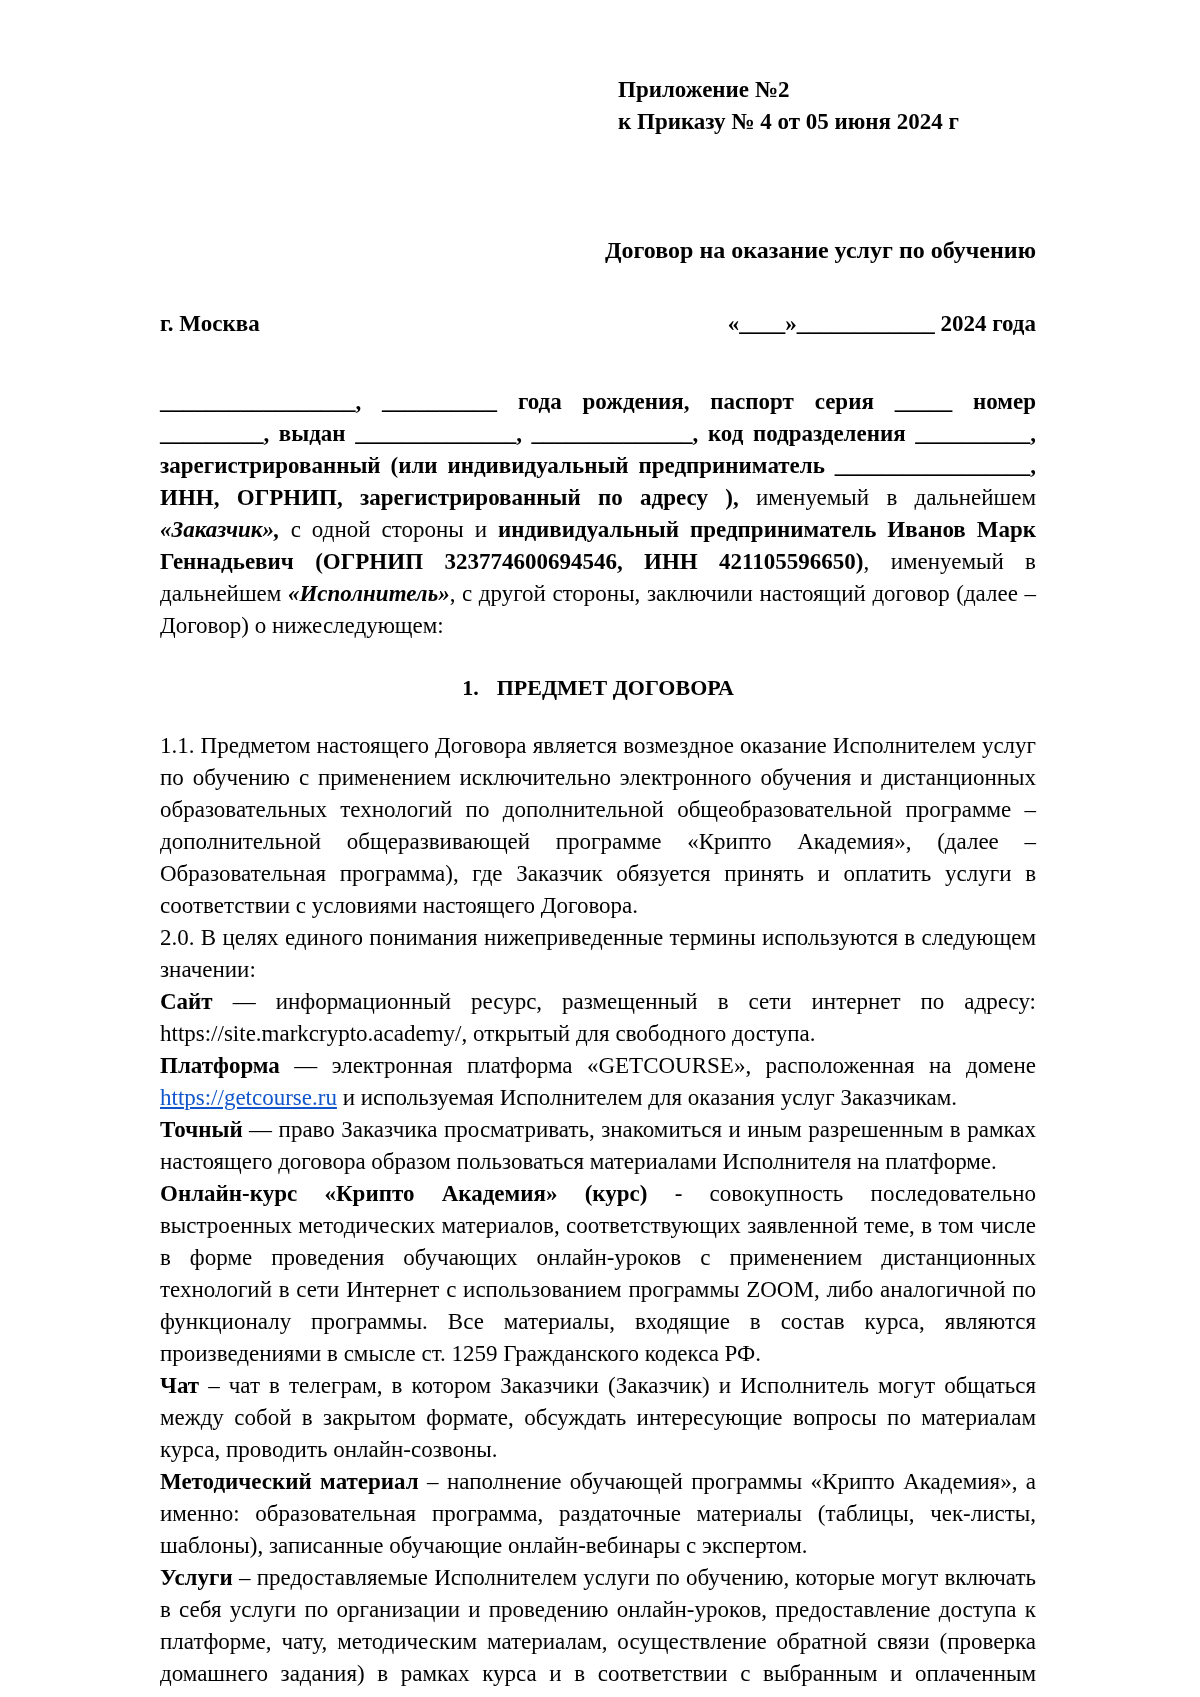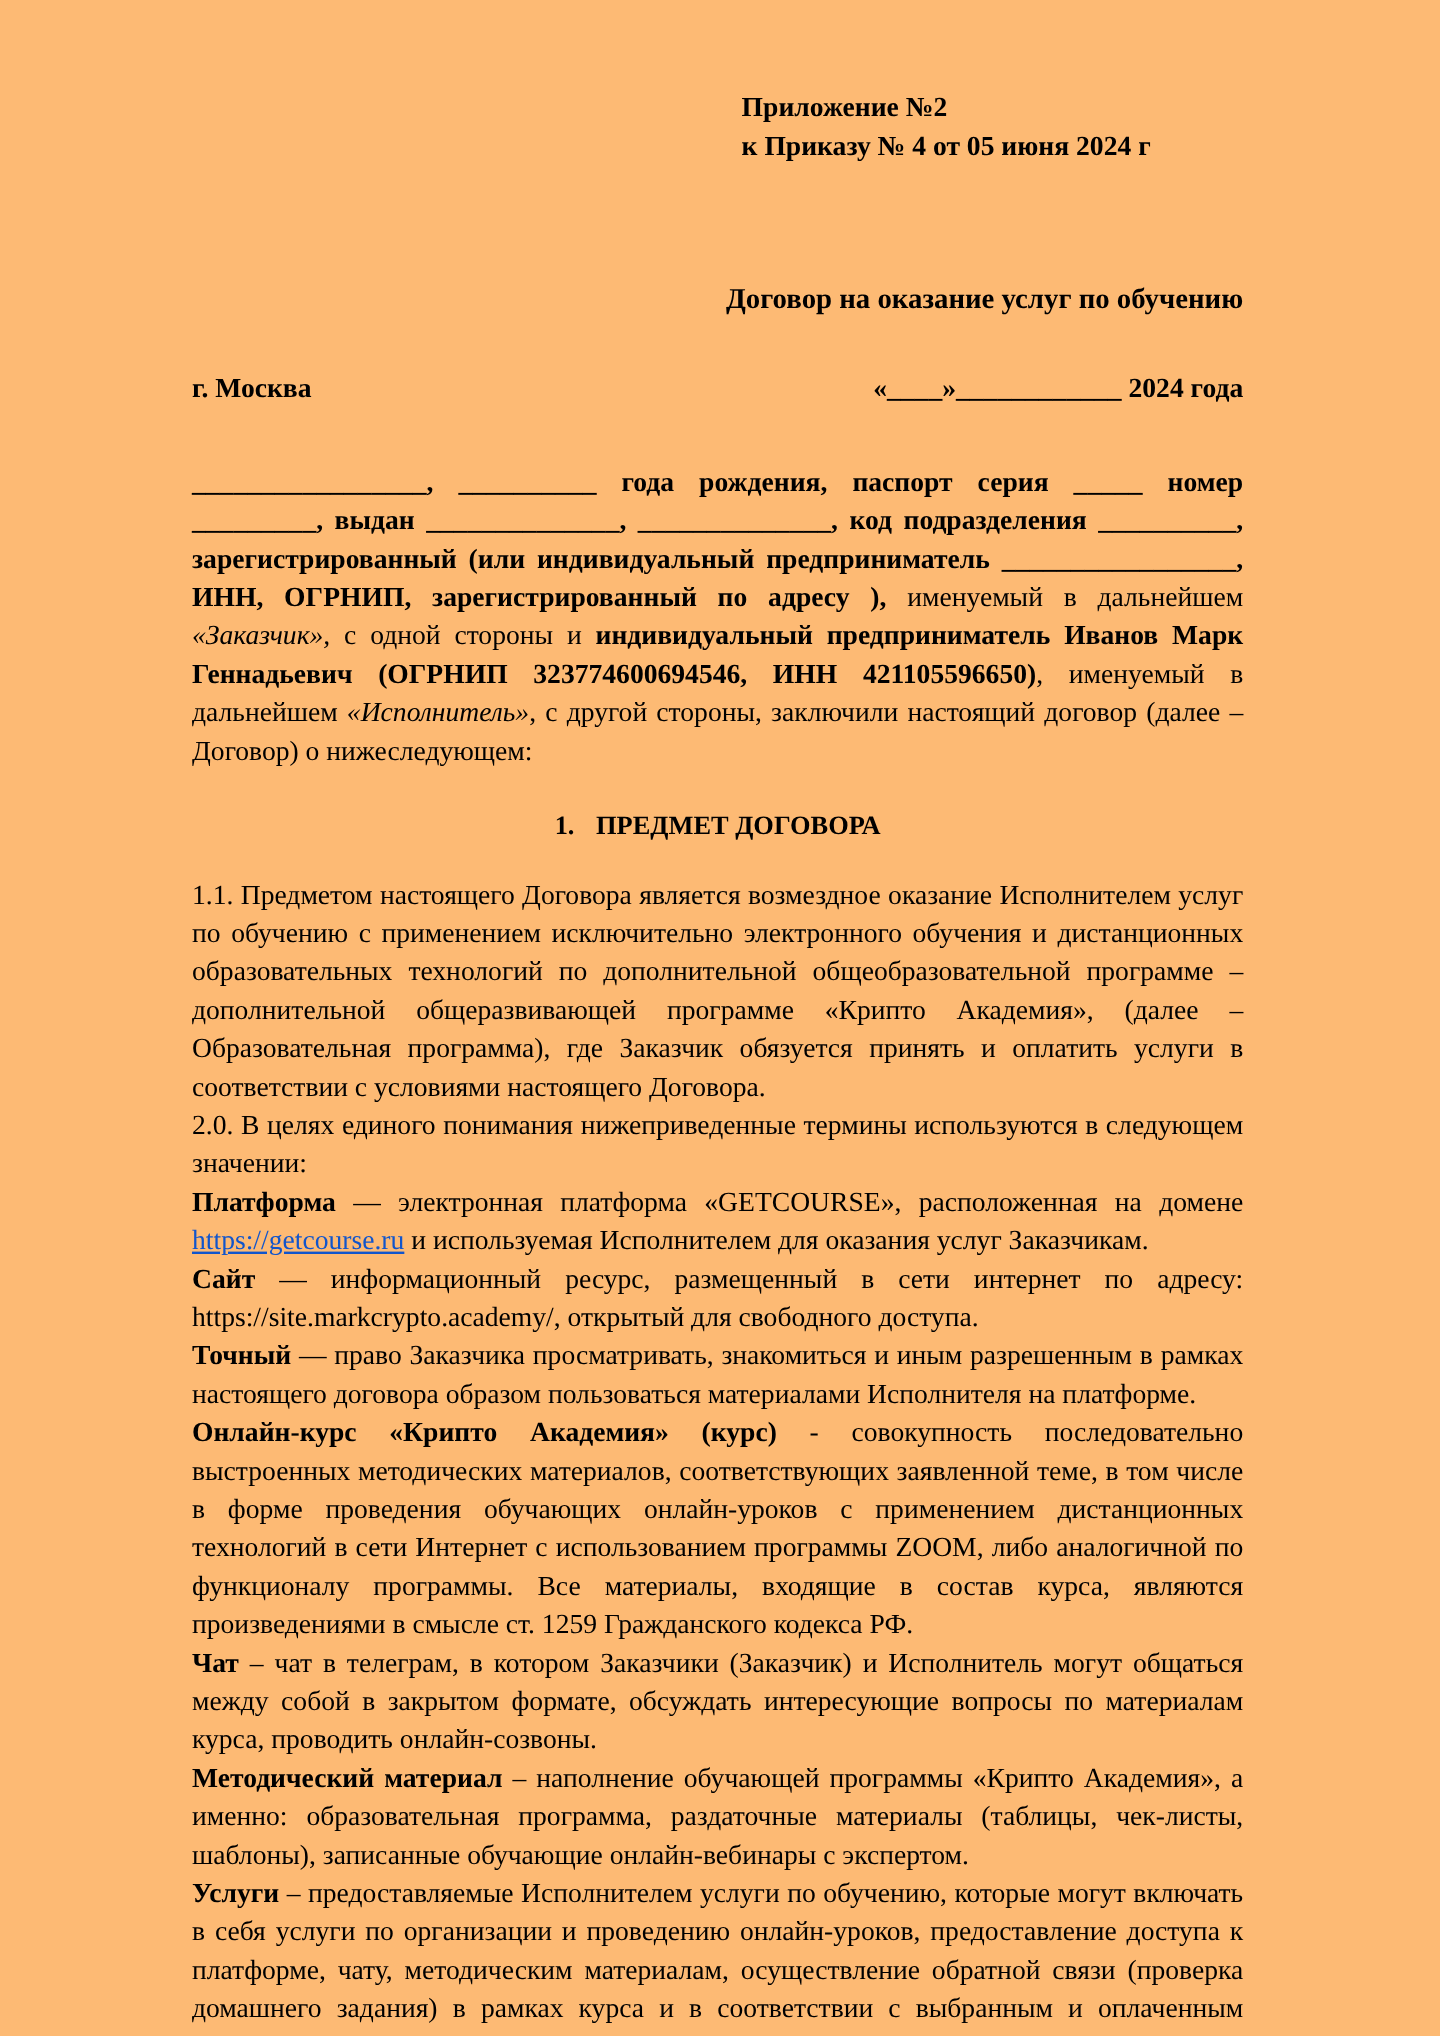--- a/index.html
+++ b/index.html
@@ -1,31 +1,31 @@
 <!DOCTYPE html>
 <html><head>
 <meta charset="utf-8">
 <style>
   html, body { margin: 0; padding: 0; background: #e8e8e8; }
   .page {
     position: relative;
     width: 1200px;
     height: 1697px;
     margin: 0 auto;
-    background: #fdba74;
+    background: #ffffff;
     color: #000000;
     font-family: "Liberation Serif", "DejaVu Serif", serif;
     font-size: 23px;
     line-height: 32px;
     box-sizing: border-box;
     padding: 74px 164px 0 160px;
     overflow: hidden;
   }
   .b  { font-weight: bold; }
-  .bi { font-weight: normal; font-style: italic; }
+  .bi { font-weight: bold; font-style: italic; }
   .appendix { font-weight: bold; margin-left: 458px; }
   .doc-title {
     margin: 96px 0 0 0;
     text-align: right;
     font-weight: bold;
     font-size: 24px;
     line-height: 32px;
   }
   .place-date {
     display: flex;
@@ -67,23 +67,23 @@
   </div>
 
   <p class="para intro"><span class="b">_________________, __________ года рождения, паспорт серия _____ номер _________, выдан ______________, ______________, код подразделения __________, зарегистрированный (или индивидуальный предприниматель _________________, ИНН, ОГРНИП, зарегистрированный по адресу ), </span><span>именуемый в дальнейшем </span><span class="bi">«Заказчик», </span><span>с одной стороны и </span><span class="b">индивидуальный предприниматель Иванов Марк Геннадьевич (ОГРНИП 323774600694546, ИНН 421105596650)</span><span>, именуемый в дальнейшем </span><span class="bi">«Исполнитель»</span><span>, с другой стороны, заключили настоящий договор (далее – Договор) о нижеследующем:</span></p>
 
   <div class="section-heading"><span class="num">1.</span><span>ПРЕДМЕТ ДОГОВОРА</span></div>
 
   <p class="para">1.1. Предметом настоящего Договора является возмездное оказание Исполнителем услуг по обучению с применением исключительно электронного обучения и дистанционных образовательных технологий по дополнительной общеобразовательной программе – дополнительной общеразвивающей программе «Крипто Академия», (далее – Образовательная программа), где Заказчик обязуется принять и оплатить услуги в соответствии с условиями настоящего Договора.</p>
 
   <p class="para">2.0. В целях единого понимания нижеприведенные термины используются в следующем значении:</p>
 
+  <p class="para"><span class="b">Сайт</span><span> — информационный ресурс, размещенный в сети интернет по адресу: https://site.markcrypto.academy/, открытый для свободного доступа.</span></p>
+
   <p class="para"><span class="b">Платформа</span><span> — электронная платформа «GETCOURSE», расположенная на домене </span><a class="link">https://getcourse.ru</a><span> и используемая Исполнителем для оказания услуг Заказчикам.</span></p>
-
-  <p class="para"><span class="b">Сайт</span><span> — информационный ресурс, размещенный в сети интернет по адресу: https://site.markcrypto.academy/, открытый для свободного доступа.</span></p>
 
   <p class="para"><span class="b">Точный</span><span> — право Заказчика просматривать, знакомиться и иным разрешенным в рамках настоящего договора образом пользоваться материалами Исполнителя на платформе.</span></p>
 
   <p class="para"><span class="b">Онлайн-курс «Крипто Академия» (курс)</span><span> - совокупность последовательно выстроенных методических материалов, соответствующих заявленной теме, в том числе в форме проведения обучающих онлайн-уроков с применением дистанционных технологий в сети Интернет с использованием программы ZOOM, либо аналогичной по функционалу программы. Все материалы, входящие в состав курса, являются произведениями в смысле ст. 1259 Гражданского кодекса РФ.</span></p>
 
   <p class="para"><span class="b">Чат</span><span> – чат в телеграм, в котором Заказчики (Заказчик) и Исполнитель могут общаться между собой в закрытом формате, обсуждать интересующие вопросы по материалам курса, проводить онлайн-созвоны.</span></p>
 
   <p class="para"><span class="b">Методический материал</span><span> – наполнение обучающей программы «Крипто Академия», а именно: образовательная программа, раздаточные материалы (таблицы, чек-листы, шаблоны), записанные обучающие онлайн-вебинары с экспертом.</span></p>
 
   <p class="para"><span class="b">Услуги</span><span> – предоставляемые Исполнителем услуги по обучению, которые могут включать в себя услуги по организации и проведению онлайн-уроков, предоставление доступа к платформе, чату, методическим материалам, осуществление обратной связи (проверка домашнего задания) в рамках курса и в соответствии с выбранным и оплаченным тарифом. Точный перечень услуг зависит от оплаченного Заказчиком тарифа.</span></p>

